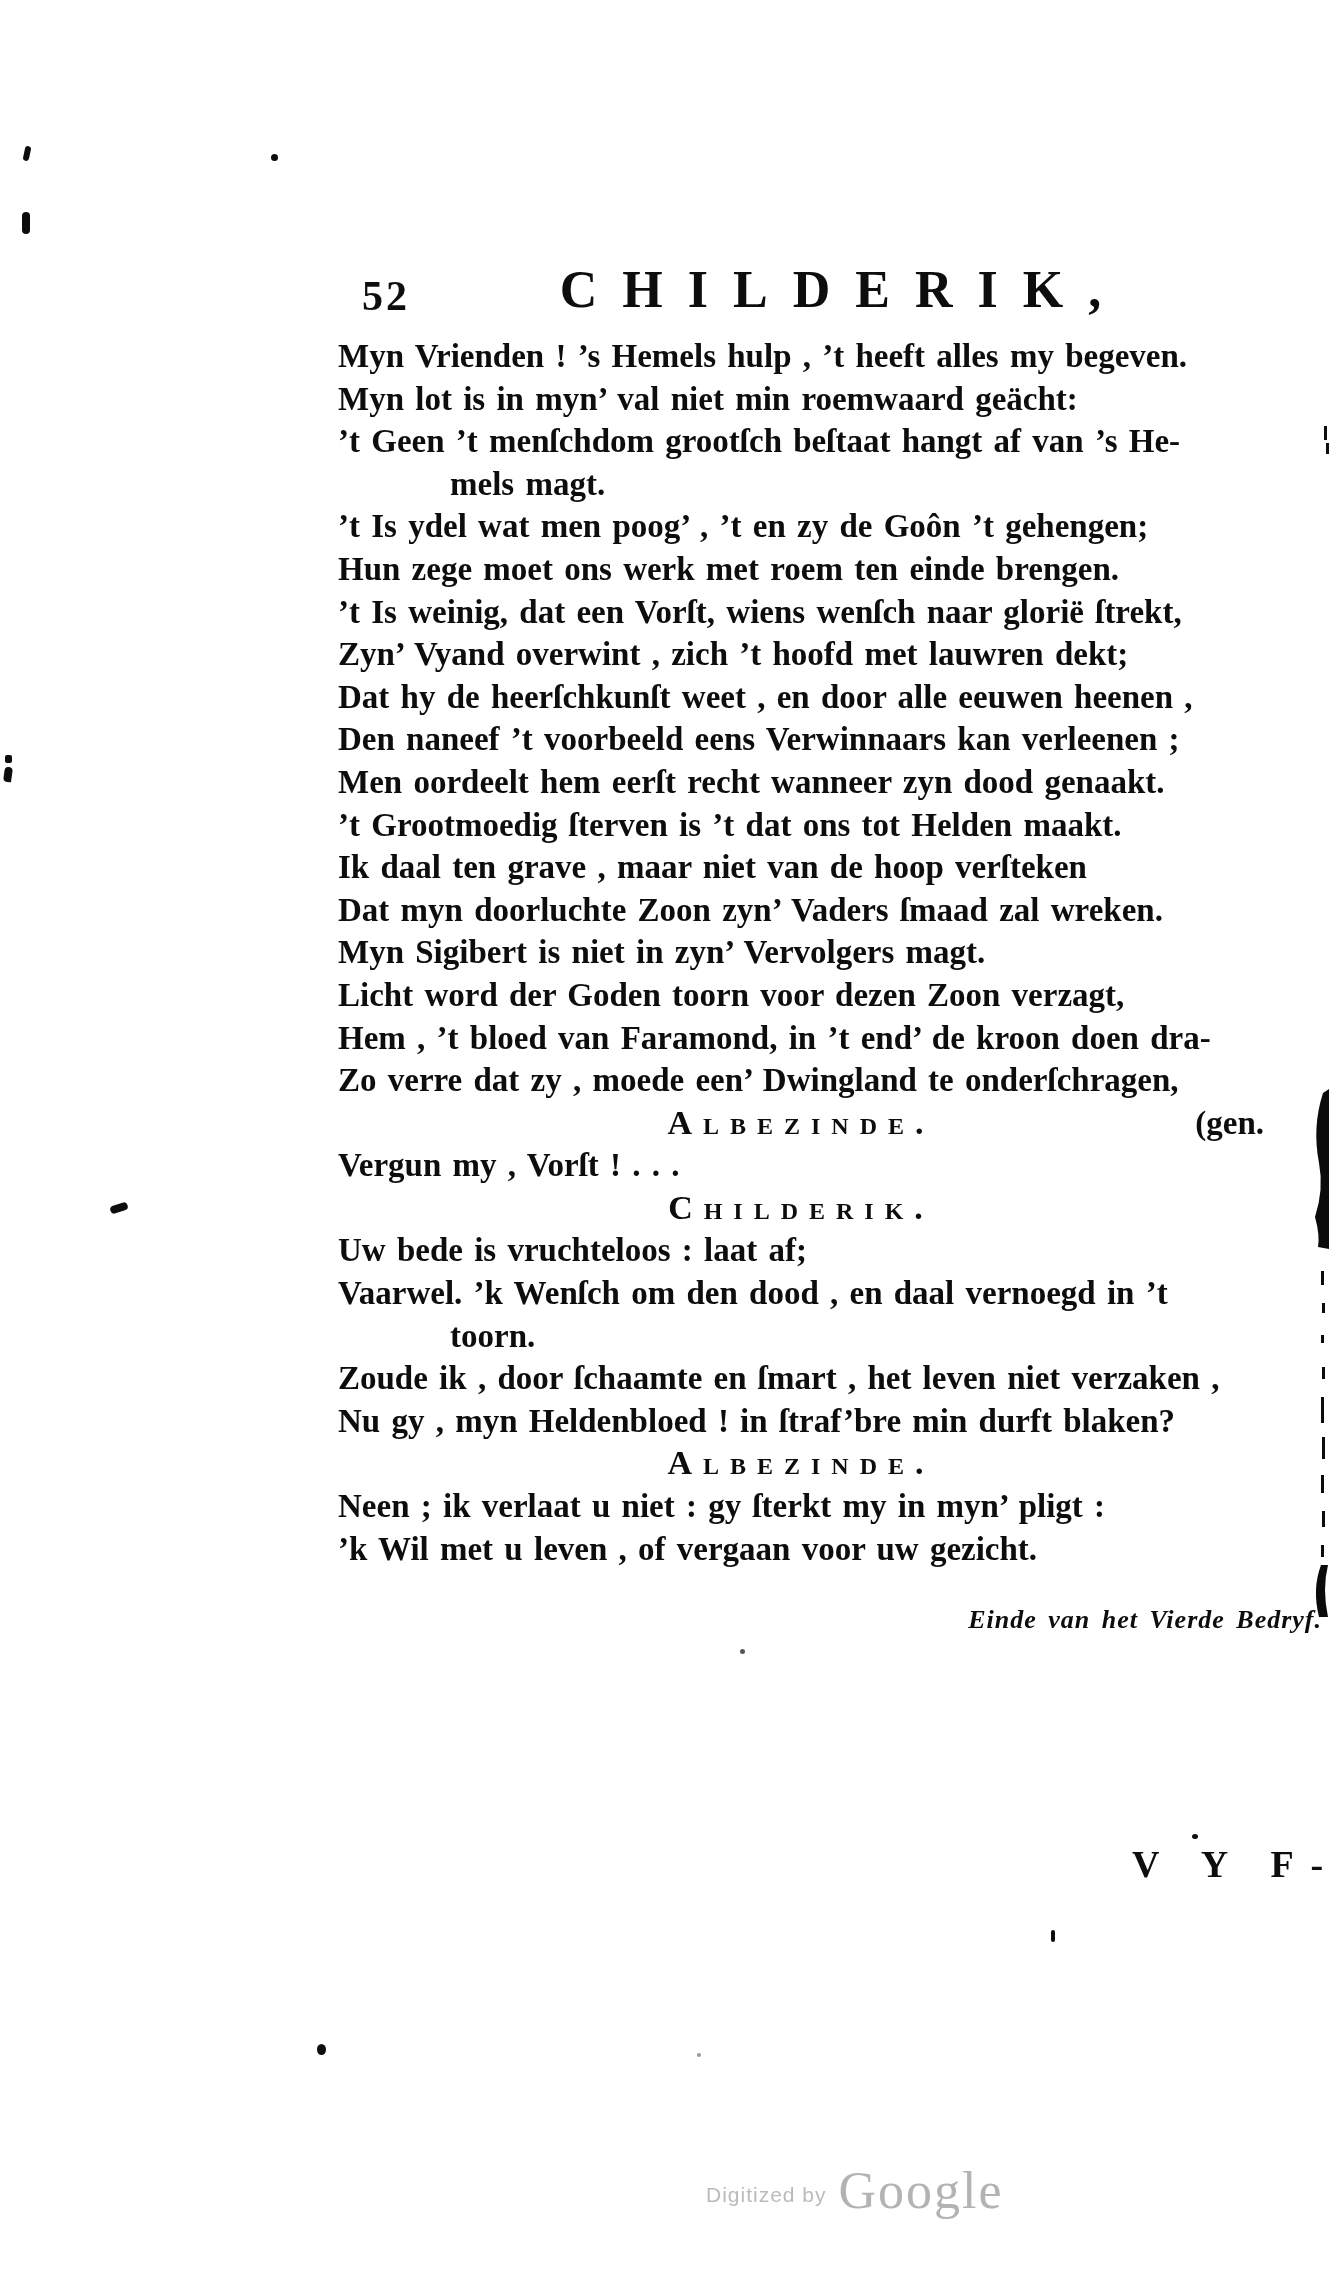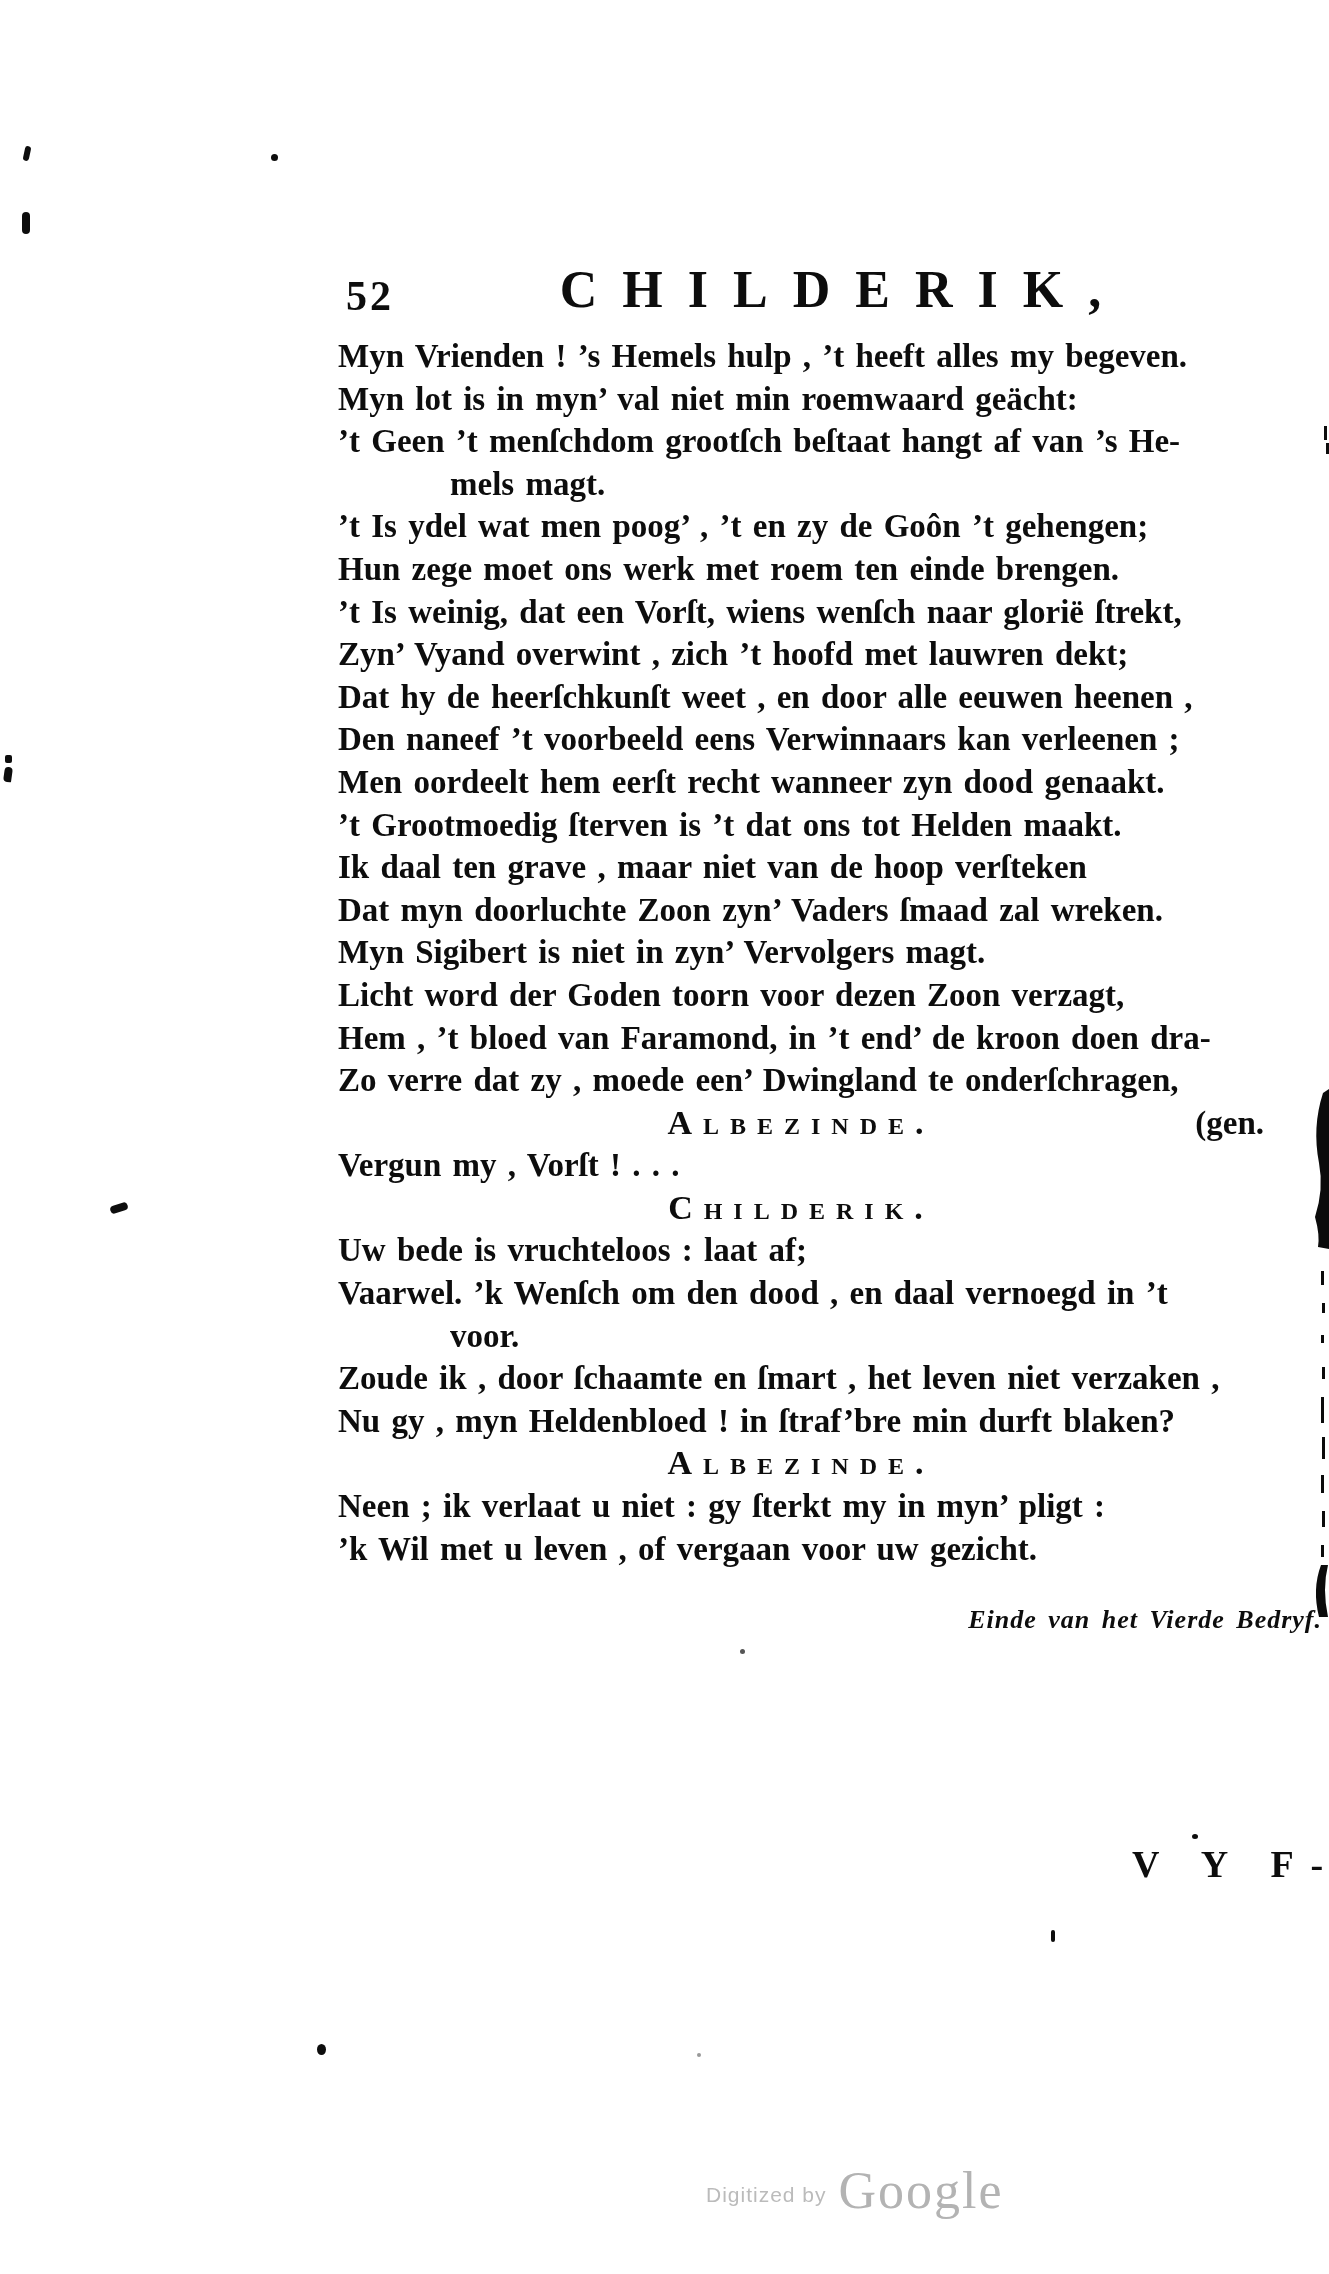--- a/index.html
+++ b/index.html
@@ -2,21 +2,21 @@
 <html><head>
 <meta charset="utf-8">
 <style>
   html,body{margin:0;padding:0;background:#e8e8e8;}
   .page{
     position:relative;width:1329px;height:2274px;background:#ffffff;overflow:hidden;
     font-family:"Liberation Serif","DejaVu Serif",serif;color:#0d0d0d;font-weight:bold;
   }
   .text-block{position:absolute;left:338px;top:260px;width:926px;}
   .header{position:relative;height:64px;}
-  .page-number{position:absolute;left:8px;top:12px;font-size:42px;letter-spacing:3px;}
+  .page-number{position:absolute;left:24px;top:12px;font-size:42px;letter-spacing:3px;}
   .running-title{
     position:absolute;left:50%;top:0;transform:translateX(-50%);margin-left:42px;
     font-size:52px;letter-spacing:25px;white-space:nowrap;
   }
   .lines{margin-top:11px;}
   .line{height:42.6px;line-height:42.6px;font-size:33px;white-space:nowrap;word-spacing:3px;}
   .verse{}
   .verse-cont{padding-left:112px;}
   .verse-right{text-align:left;}
   .speaker,.speaker-catch{text-align:center;position:relative;}
@@ -75,21 +75,21 @@
         <div class="line verse">Dat myn doorluchte Zoon zyn’ Vaders ſmaad zal wreken.</div>
         <div class="line verse">Myn Sigibert is niet in zyn’ Vervolgers magt.</div>
         <div class="line verse">Licht word der Goden toorn voor dezen Zoon verzagt,</div>
         <div class="line verse">Hem , ’t bloed van Faramond, in ’t end’ de kroon doen dra-</div>
         <div class="line verse">Zo verre dat zy , moede een’ Dwingland te onderſchragen,</div>
         <div class="line speaker-catch"><span class="speaker-name">Albezinde.</span><span class="catch-right">(gen.</span></div>
         <div class="line verse">Vergun my , Vorſt ! . . .</div>
         <div class="line speaker"><span class="speaker-name">Childerik.</span></div>
         <div class="line verse-right">Uw bede is vruchteloos : laat af;</div>
         <div class="line verse">Vaarwel. ’k Wenſch om den dood , en daal vernoegd in ’t</div>
-        <div class="line verse-cont">voor.</div>
+        <div class="line verse-cont">toorn.</div>
         <div class="line verse">Zoude ik , door ſchaamte en ſmart , het leven niet verzaken ,</div>
         <div class="line verse">Nu gy , myn Heldenbloed ! in ſtraf’bre min durft blaken?</div>
         <div class="line speaker"><span class="speaker-name">Albezinde.</span></div>
         <div class="line verse">Neen ; ik verlaat u niet : gy ſterkt my in myn’ pligt :</div>
         <div class="line verse">’k Wil met u leven , of vergaan voor uw gezicht.</div>
       </div>
     <div class="end-note">Einde van het Vierde Bedryf.</div>
   </div>
 
   <div class="catchword">V Y F-</div>

